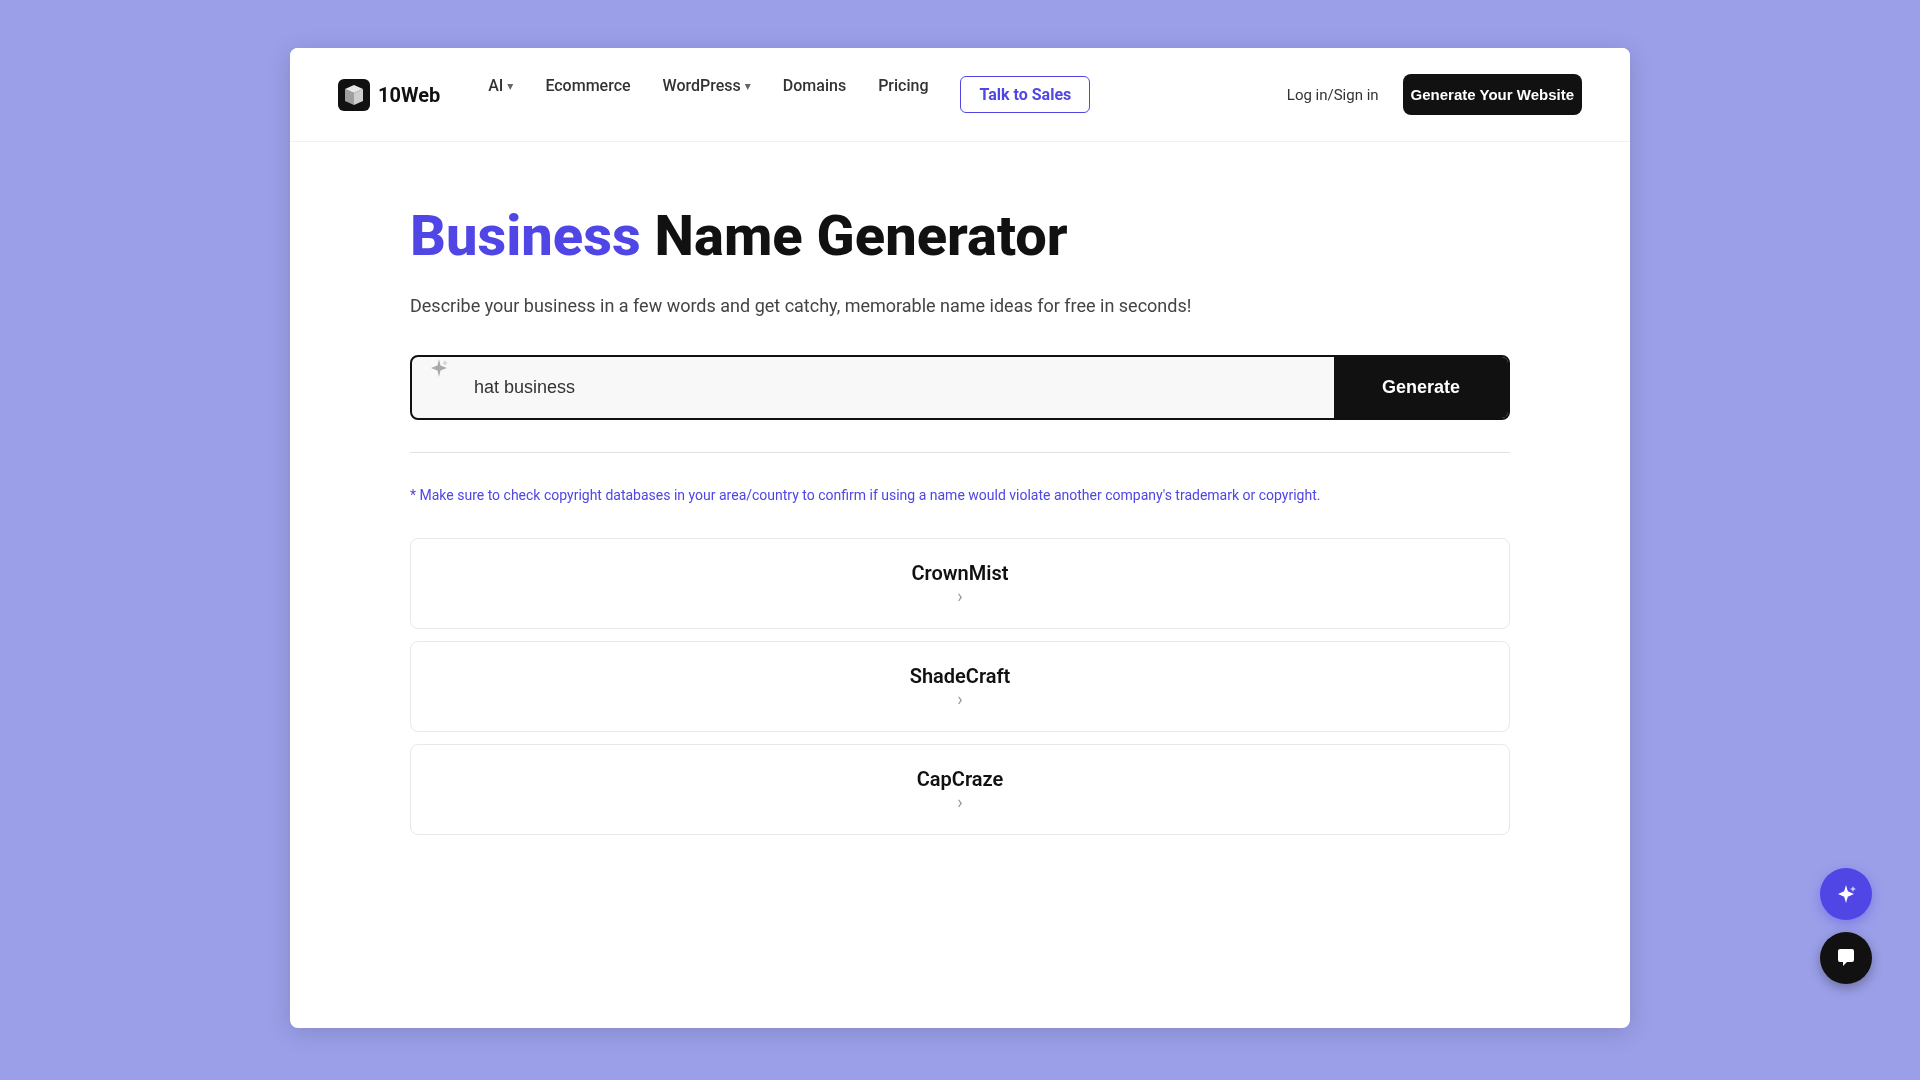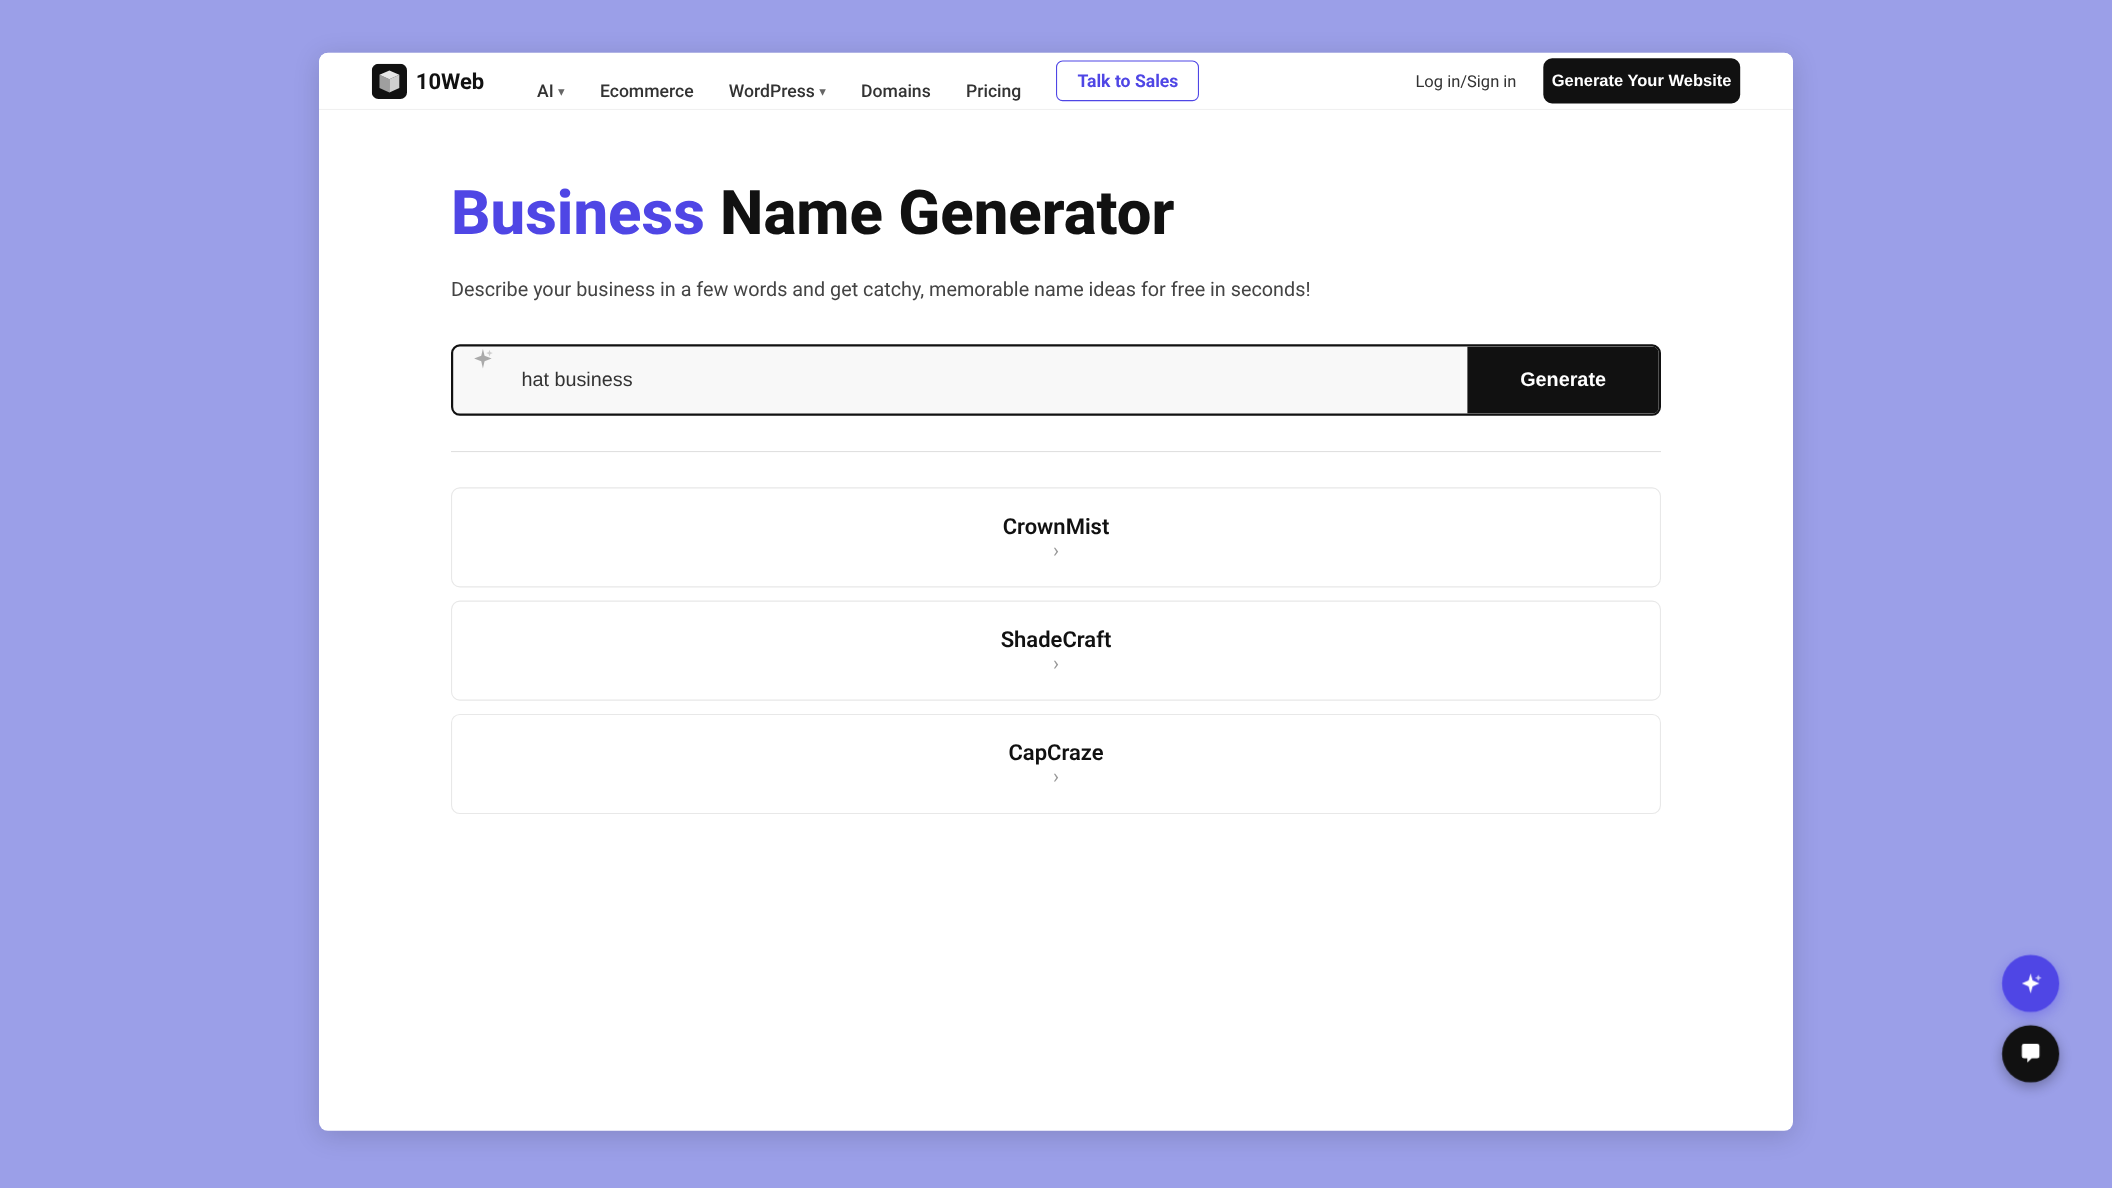--- a/index.html
+++ b/index.html
@@ -26,21 +26,21 @@
       overflow: hidden;
       box-shadow: 0 4px 24px rgba(0,0,0,0.15);
       position: relative;
     }
 
     
     .navbar {
       display: flex;
       align-items: center;
       padding: 0 48px;
-      height: 52px;
+      height: 94px;
       border-bottom: 1px solid #f0f0f0;
       background: #fff;
     }
 
     .logo {
       display: flex;
       align-items: center;
       gap: 8px;
       margin-right: 48px;
       text-decoration: none;
@@ -49,21 +49,21 @@
       font-size: 20px;
     }
 
     .logo-icon {
       width: 32px;
       height: 32px;
     }
 
     .nav-items {
       display: flex;
-      align-items: flex-end;
+      align-items: flex-start;
       gap: 32px;
       flex: 1;
     }
 
     .nav-link {
       color: #333;
       text-decoration: none;
       font-size: 16px;
       font-weight: 500;
       display: flex;
@@ -316,20 +316,21 @@
         </svg>
       </div>
       <input class="search-input" type="text" value="hat business" style="">
       <button class="btn-generate">
         <span>Generate</span>
       </button>
     </div>
 
     <hr class="divider">
 
+    <p class="disclaimer">* Make sure to check copyright databases in your area/country to confirm if using a name would violate another company's trademark or copyright.</p>
 
     <div class="results-list">
       <div class="result-item">
         <span class="result-name">CrownMist</span>
         <span class="result-chevron">›</span>
       </div>
       <div class="result-item">
         <span class="result-name">ShadeCraft</span>
         <span class="result-chevron">›</span>
       </div>

